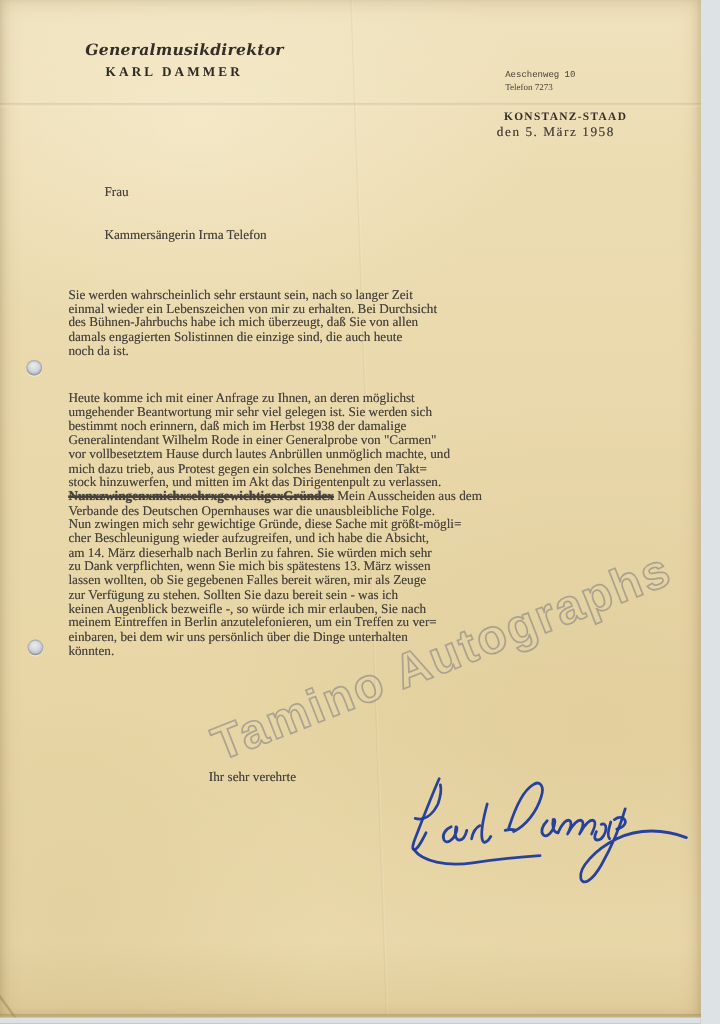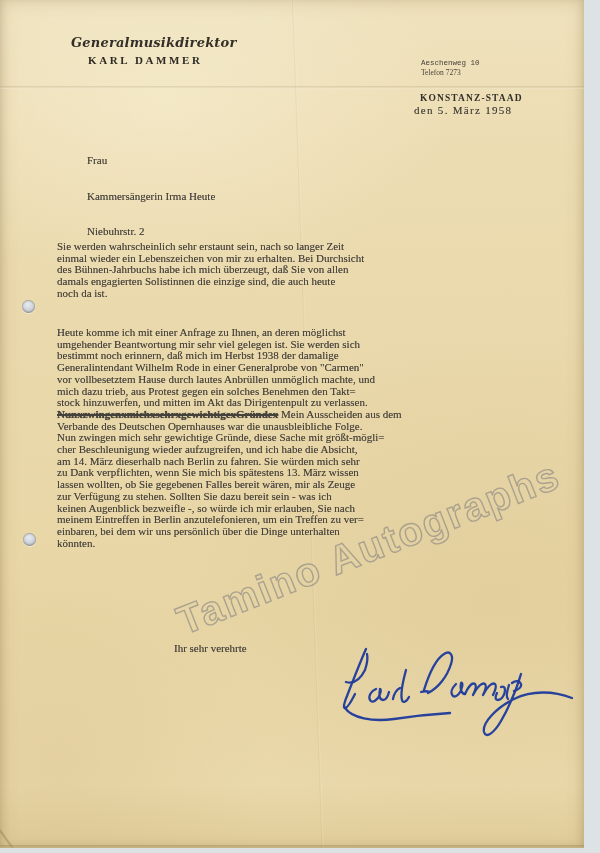--- a/index.html
+++ b/index.html
@@ -88,22 +88,21 @@
     <div class="lh-name">KARL DAMMER</div>
     <div class="lh-loc">KONSTANZ-STAAD</div>
     <div class="lh-street">Aeschenweg 10</div>
     <div class="lh-phone">Telefon 7273</div>
   </header>
 
   <div class="tw date">den 5. März 1958</div>
 
   <div class="tw recipient">
     <div>Frau</div>
-    <div>Kammersängerin Irma Heute</div>
-    <div>Niebuhrstr. 2</div>
+    <div>Kammersängerin Irma Telefon</div>
   </div>
 
 
   <div class="tw para para-1"><div><span>Sie werden wahrscheinlich sehr erstaunt sein, nach so langer Zeit</span></div><div><span>einmal wieder ein Lebenszeichen von mir zu erhalten. Bei Durchsicht</span></div><div><span>des Bühnen-Jahrbuchs habe ich mich überzeugt, daß Sie von allen</span></div><div><span>damals engagierten Solistinnen die einzige sind, die auch heute</span></div><div><span>noch da ist.</span></div></div>
   <div class="tw para para-2"><div><span>Heute komme ich mit einer Anfrage zu Ihnen, an deren möglichst</span></div><div><span>umgehender Beantwortung mir sehr viel gelegen ist. Sie werden sich</span></div><div><span>bestimmt noch erinnern, daß mich im Herbst 1938 der damalige</span></div><div><span>Generalintendant Wilhelm Rode in einer Generalprobe von "Carmen"</span></div><div><span>vor vollbesetztem Hause durch lautes Anbrüllen unmöglich machte, und</span></div><div><span>mich dazu trieb, aus Protest gegen ein solches Benehmen den Takt=</span></div><div><span>stock hinzuwerfen, und mitten im Akt das Dirigentenpult zu verlassen.</span></div><div><span class="struck">NunxzwingenxmichxsehrxgewichtigexGründex</span><span> Mein Ausscheiden aus dem</span></div><div><span>Verbande des Deutschen Opernhauses war die unausbleibliche Folge.</span></div><div><span>Nun zwingen mich sehr gewichtige Gründe, diese Sache mit größt-mögli=</span></div><div><span>cher Beschleunigung wieder aufzugreifen, und ich habe die Absicht,</span></div><div><span>am 14. März dieserhalb nach Berlin zu fahren. Sie würden mich sehr</span></div><div><span>zu Dank verpflichten, wenn Sie mich bis spätestens 13. März wissen</span></div><div><span>lassen wollten, ob Sie gegebenen Falles bereit wären, mir als Zeuge</span></div><div><span>zur Verfügung zu stehen. Sollten Sie dazu bereit sein - was ich</span></div><div><span>keinen Augenblick bezweifle -, so würde ich mir erlauben, Sie nach</span></div><div><span>meinem Eintreffen in Berlin anzutelefonieren, um ein Treffen zu ver=</span></div><div><span>einbaren, bei dem wir uns persönlich über die Dinge unterhalten</span></div><div><span>könnten.</span></div></div>
 
   <div class="tw valediction">Ihr sehr verehrte</div>
 
   <svg class="signature" viewBox="0 0 256 122" role="img" aria-label="Karl Dammer">
 

